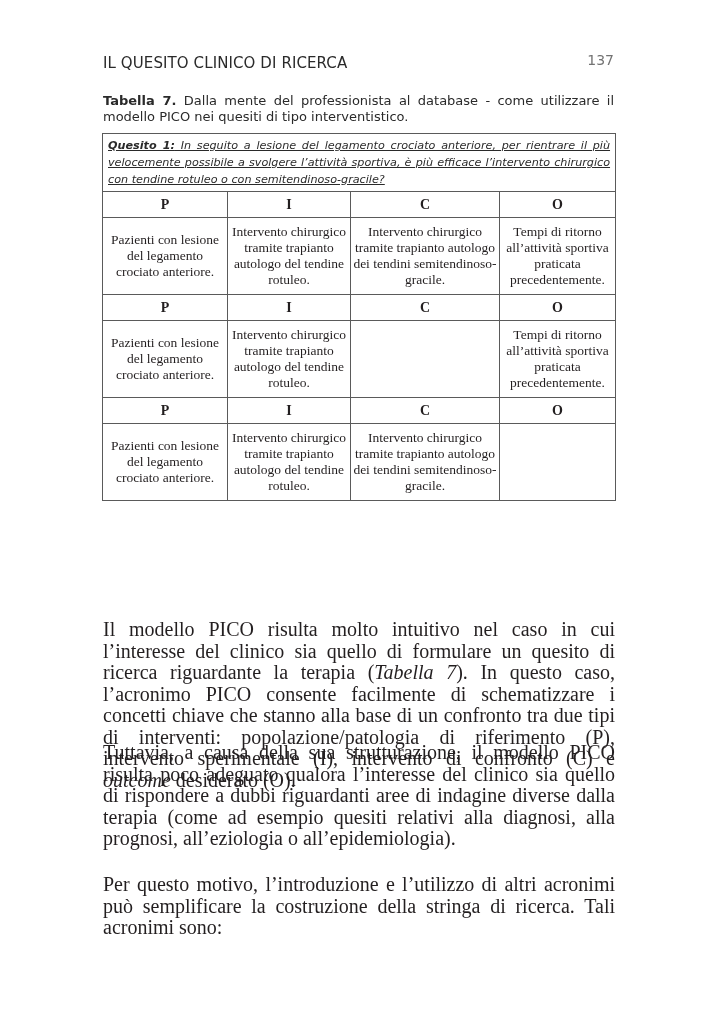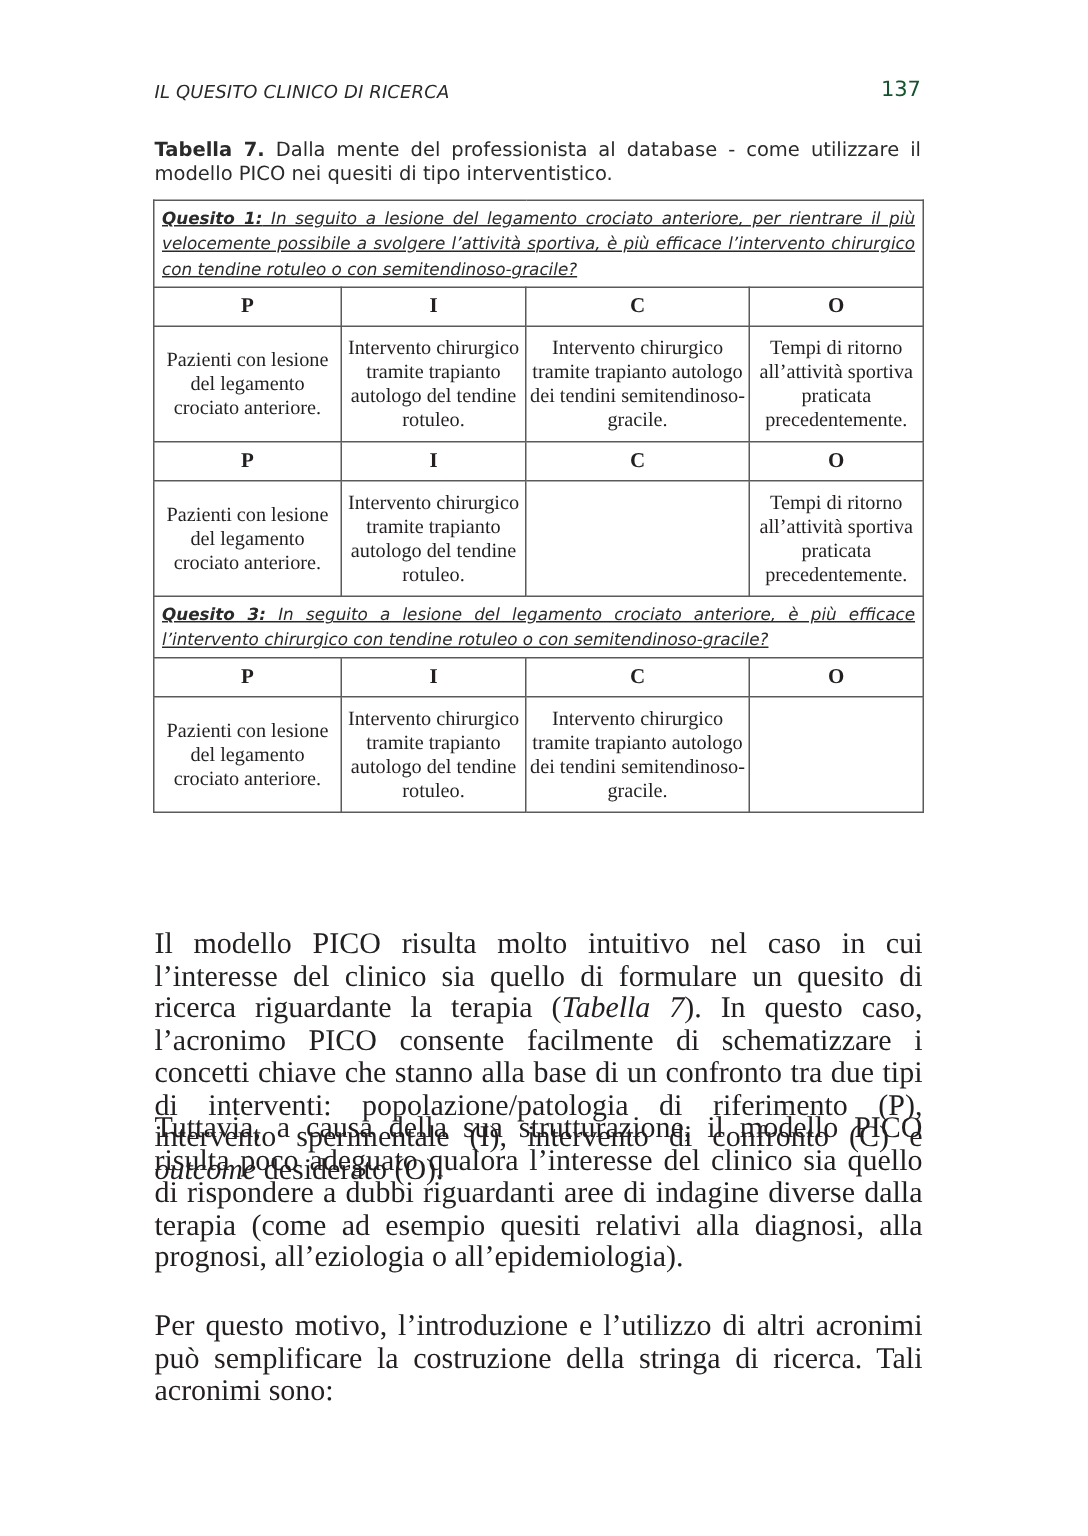--- a/index.html
+++ b/index.html
@@ -1,18 +1,18 @@
 <!DOCTYPE html>
 <html><head>
 <meta charset="utf-8">
 <style>
   html, body { margin: 0; padding: 0; background: #ffffff; }
   body { width: 725px; height: 1024px; position: relative; overflow: hidden; color: #231f20; }
-  .running-head { position: absolute; left: 103px; top: 54px; font-family: "DejaVu Sans", sans-serif; font-size: 12px; letter-spacing: 0.1px; color: #2a2a2a; font-style: italic; }
-  .page-num { position: absolute; right: 111px; top: 52px; font-family: "DejaVu Sans", sans-serif; font-size: 14px; color: #14532d; }
+  .running-head { position: absolute; left: 103px; top: 54px; font-family: "DejaVu Sans", sans-serif; font-size: 15px; letter-spacing: 0.1px; color: #2a2a2a; }
+  .page-num { position: absolute; right: 111px; top: 52px; font-family: "DejaVu Sans", sans-serif; font-size: 14px; color: #737373; }
   .caption { position: absolute; left: 103px; top: 93px; width: 511px; font-family: "DejaVu Sans", sans-serif; font-size: 13px; line-height: 16px; text-align: justify; color: #2a2a2a; }
   .caption .lead { font-weight: bold; }
   table.pico { position: absolute; left: 102px; top: 133px; width: 513px; border-collapse: collapse; table-layout: fixed; }
   table.pico td { border: 1.5px solid #5a5a5a; padding: 0; vertical-align: middle; }
   td.quesito { font-family: "DejaVu Sans", sans-serif; font-size: 11.2px; line-height: 17px; padding: 3px 5px 3px 5px !important; text-align: justify; font-style: italic; color: #2a2a2a; text-decoration: underline; }
   td.quesito b { font-style: italic; font-weight: bold; }
   td.hdr { font-family: "Liberation Serif", serif; font-weight: bold; font-size: 14px; text-align: center; height: 25px; }
   td.cell { font-family: "Liberation Serif", serif; font-size: 13.5px; line-height: 16px; text-align: center; height: 76px; padding: 0 2px !important; }
   .body-text { position: absolute; left: 103px; width: 512px; font-family: "Liberation Serif", serif; font-size: 20px; line-height: 21.5px; text-align: justify; color: #231f20; }
   .body-text p { margin: 0; }
@@ -62,23 +62,20 @@
       <td class="hdr">O</td>
     </tr>
     <tr>
       <td class="cell">Pazienti con lesione del legamento crociato anteriore.</td>
       <td class="cell">Intervento chirurgico tramite trapianto autologo del tendine rotuleo.</td>
       <td class="cell"></td>
       <td class="cell">Tempi di ritorno all’attività sportiva praticata precedentemente.</td>
     </tr>
 
     <tr>
-      <td class="quesito" colspan="4"><b>Quesito 3:</b><span> In seguito a lesione del legamento crociato anteriore, è più efficace l’intervento chirurgico con tendine rotuleo o con semitendinoso-gracile?</span></td>
-    </tr>
-    <tr>
       <td class="hdr">P</td>
       <td class="hdr">I</td>
       <td class="hdr">C</td>
       <td class="hdr">O</td>
     </tr>
     <tr>
       <td class="cell">Pazienti con lesione del legamento crociato anteriore.</td>
       <td class="cell">Intervento chirurgico tramite trapianto autologo del tendine rotuleo.</td>
       <td class="cell">Intervento chirurgico tramite trapianto autologo dei tendini semitendinoso-gracile.</td>
       <td class="cell"></td>

